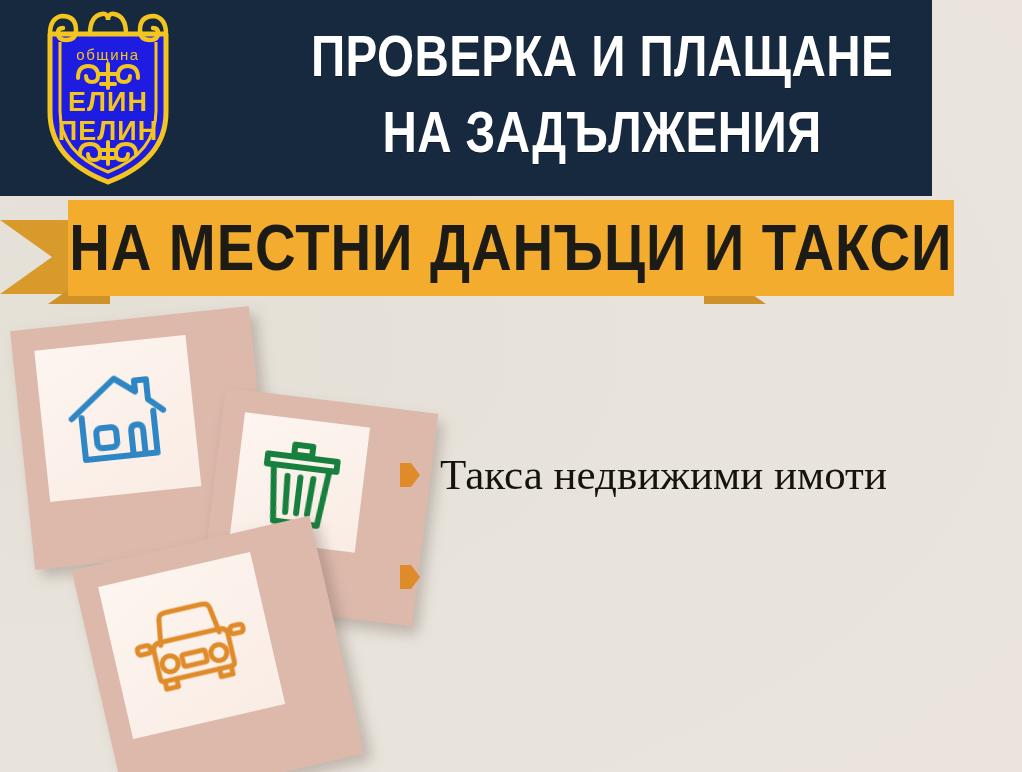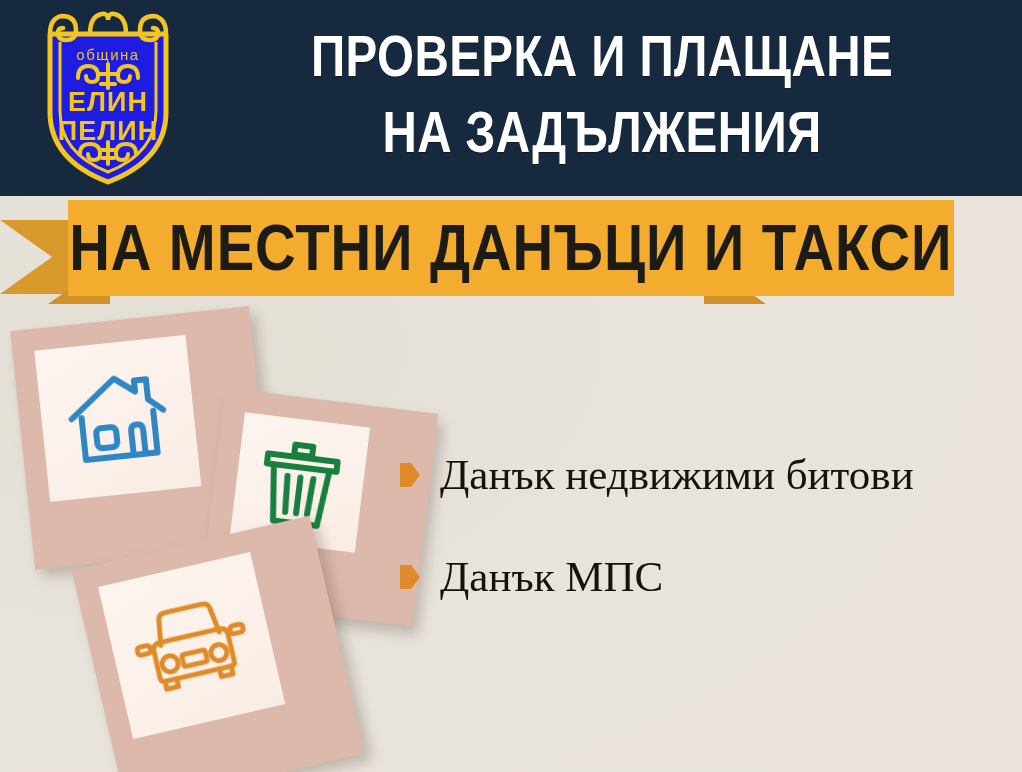--- a/index.html
+++ b/index.html
@@ -12,21 +12,21 @@
   .poster{
     position:relative;
     width:1022px;height:772px;
     background:
       radial-gradient(120% 90% at 12% 45%, #e5e0d6 0%, #e8e3db 45%, #eae4dc 100%);
     overflow:hidden;
   }
 
   
   .header{
-    position:absolute;left:0;top:0;width:1022px;height:196px;
+    position:absolute;left:0;top:0;width:932px;height:196px;
     background:#17293f;
   }
   .crest{
     position:absolute;left:28px;top:8px;width:160px;height:180px;
   }
   .crest svg{display:block;width:160px;height:180px;}
 
   .header-title{
     position:absolute;left:196px;top:18px;width:812px;
     text-align:center;
@@ -253,24 +253,23 @@
           <path d="M80 72 L80 80 L92 80 L92 72"></path>
         </g>
       </svg>
     </div>
   </div>
 
   <div class="bullets">
 
     <div class="bullet-row">
       <span class="bullet-mark"></span>
-      <span class="bullet-label">Данък недвижими битови</span>
+      <span class="bullet-label">Такса недвижими имоти</span>
     </div>
 
 
     <div class="bullet-row">
       <span class="bullet-mark"></span>
-      <span class="bullet-label">Данък МПС</span>
     </div>
 
   </div>
 
 </div>
 
 </body></html>

